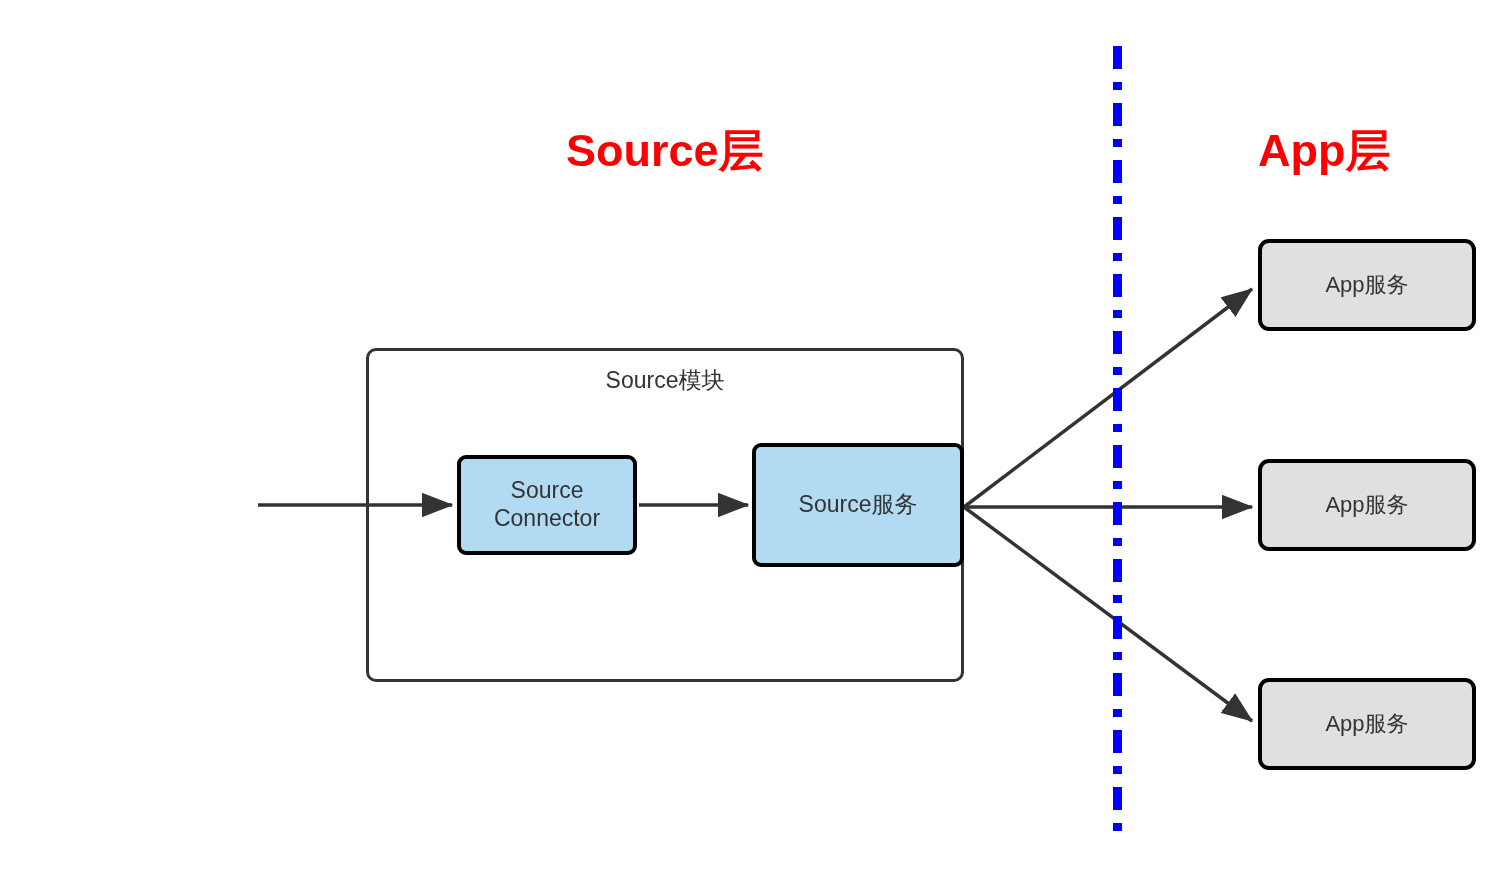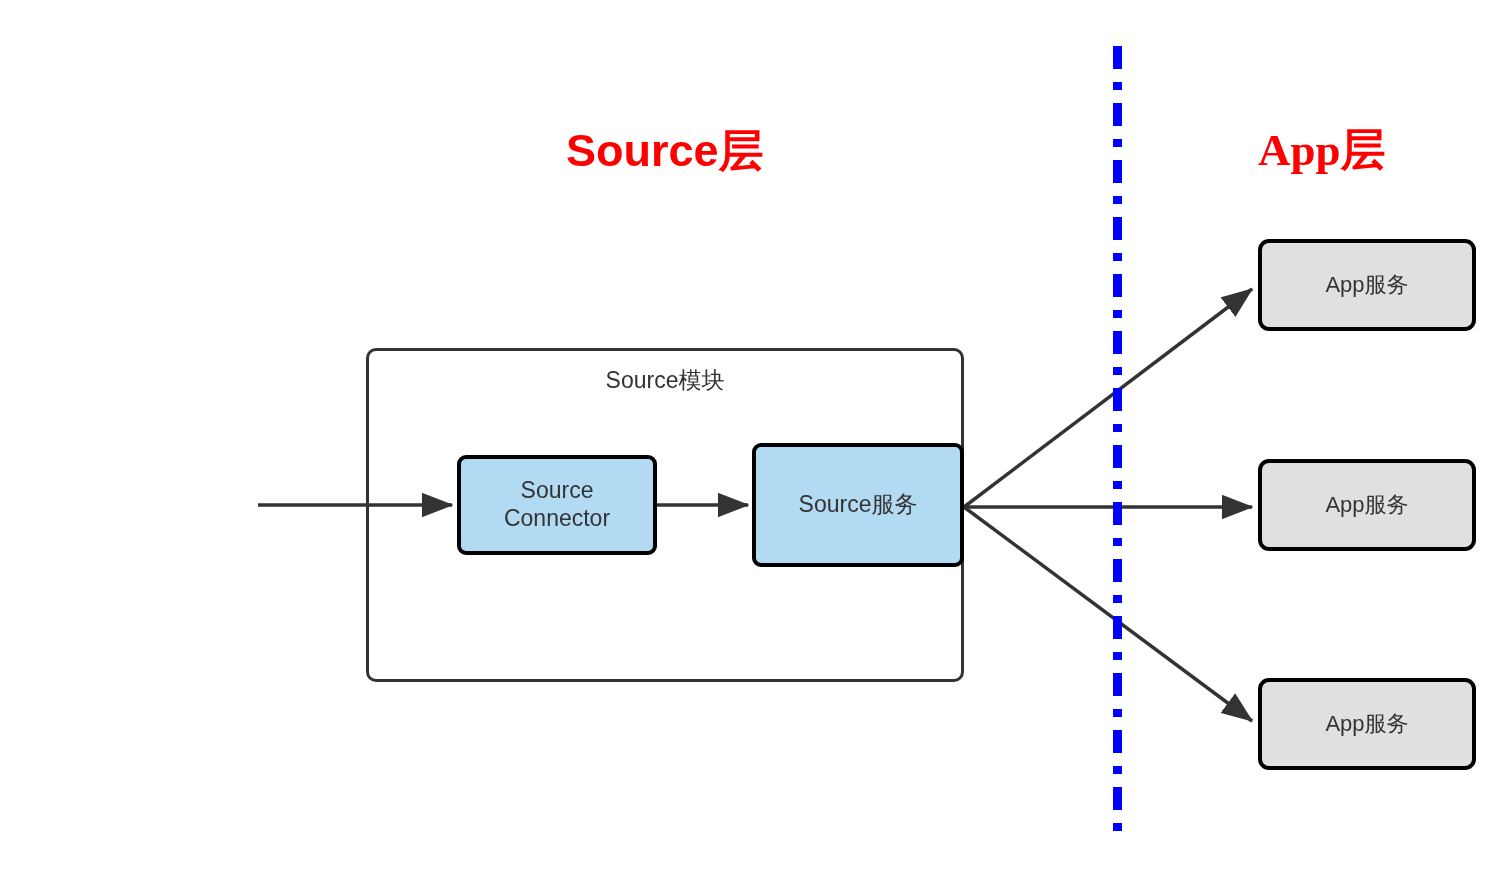--- a/index.html
+++ b/index.html
@@ -37,21 +37,20 @@
   }
   #title-source {
     left: 566px;
     top: 128px;
     font-size: 45px;
   }
   #title-app {
     left: 1258px;
     top: 128px;
     font-size: 45px;
-    font-family: Liberation Serif, serif;
   }
 
   
   #source-module {
     position: absolute;
     left: 366px;
     top: 348px;
     width: 598px;
     height: 334px;
     border: 3px solid #333333;
@@ -88,21 +87,21 @@
   }
   .node-gray {
     background: #e0e0e0;
     border: 4px solid #000000;
     border-radius: 11px;
   }
 
   #node-connector {
     left: 457px;
     top: 455px;
-    width: 200px;
+    width: 180px;
     height: 100px;
     font-size: 23px;
   }
   #node-service {
     left: 752px;
     top: 443px;
     width: 212px;
     height: 124px;
     font-size: 23px;
   }

